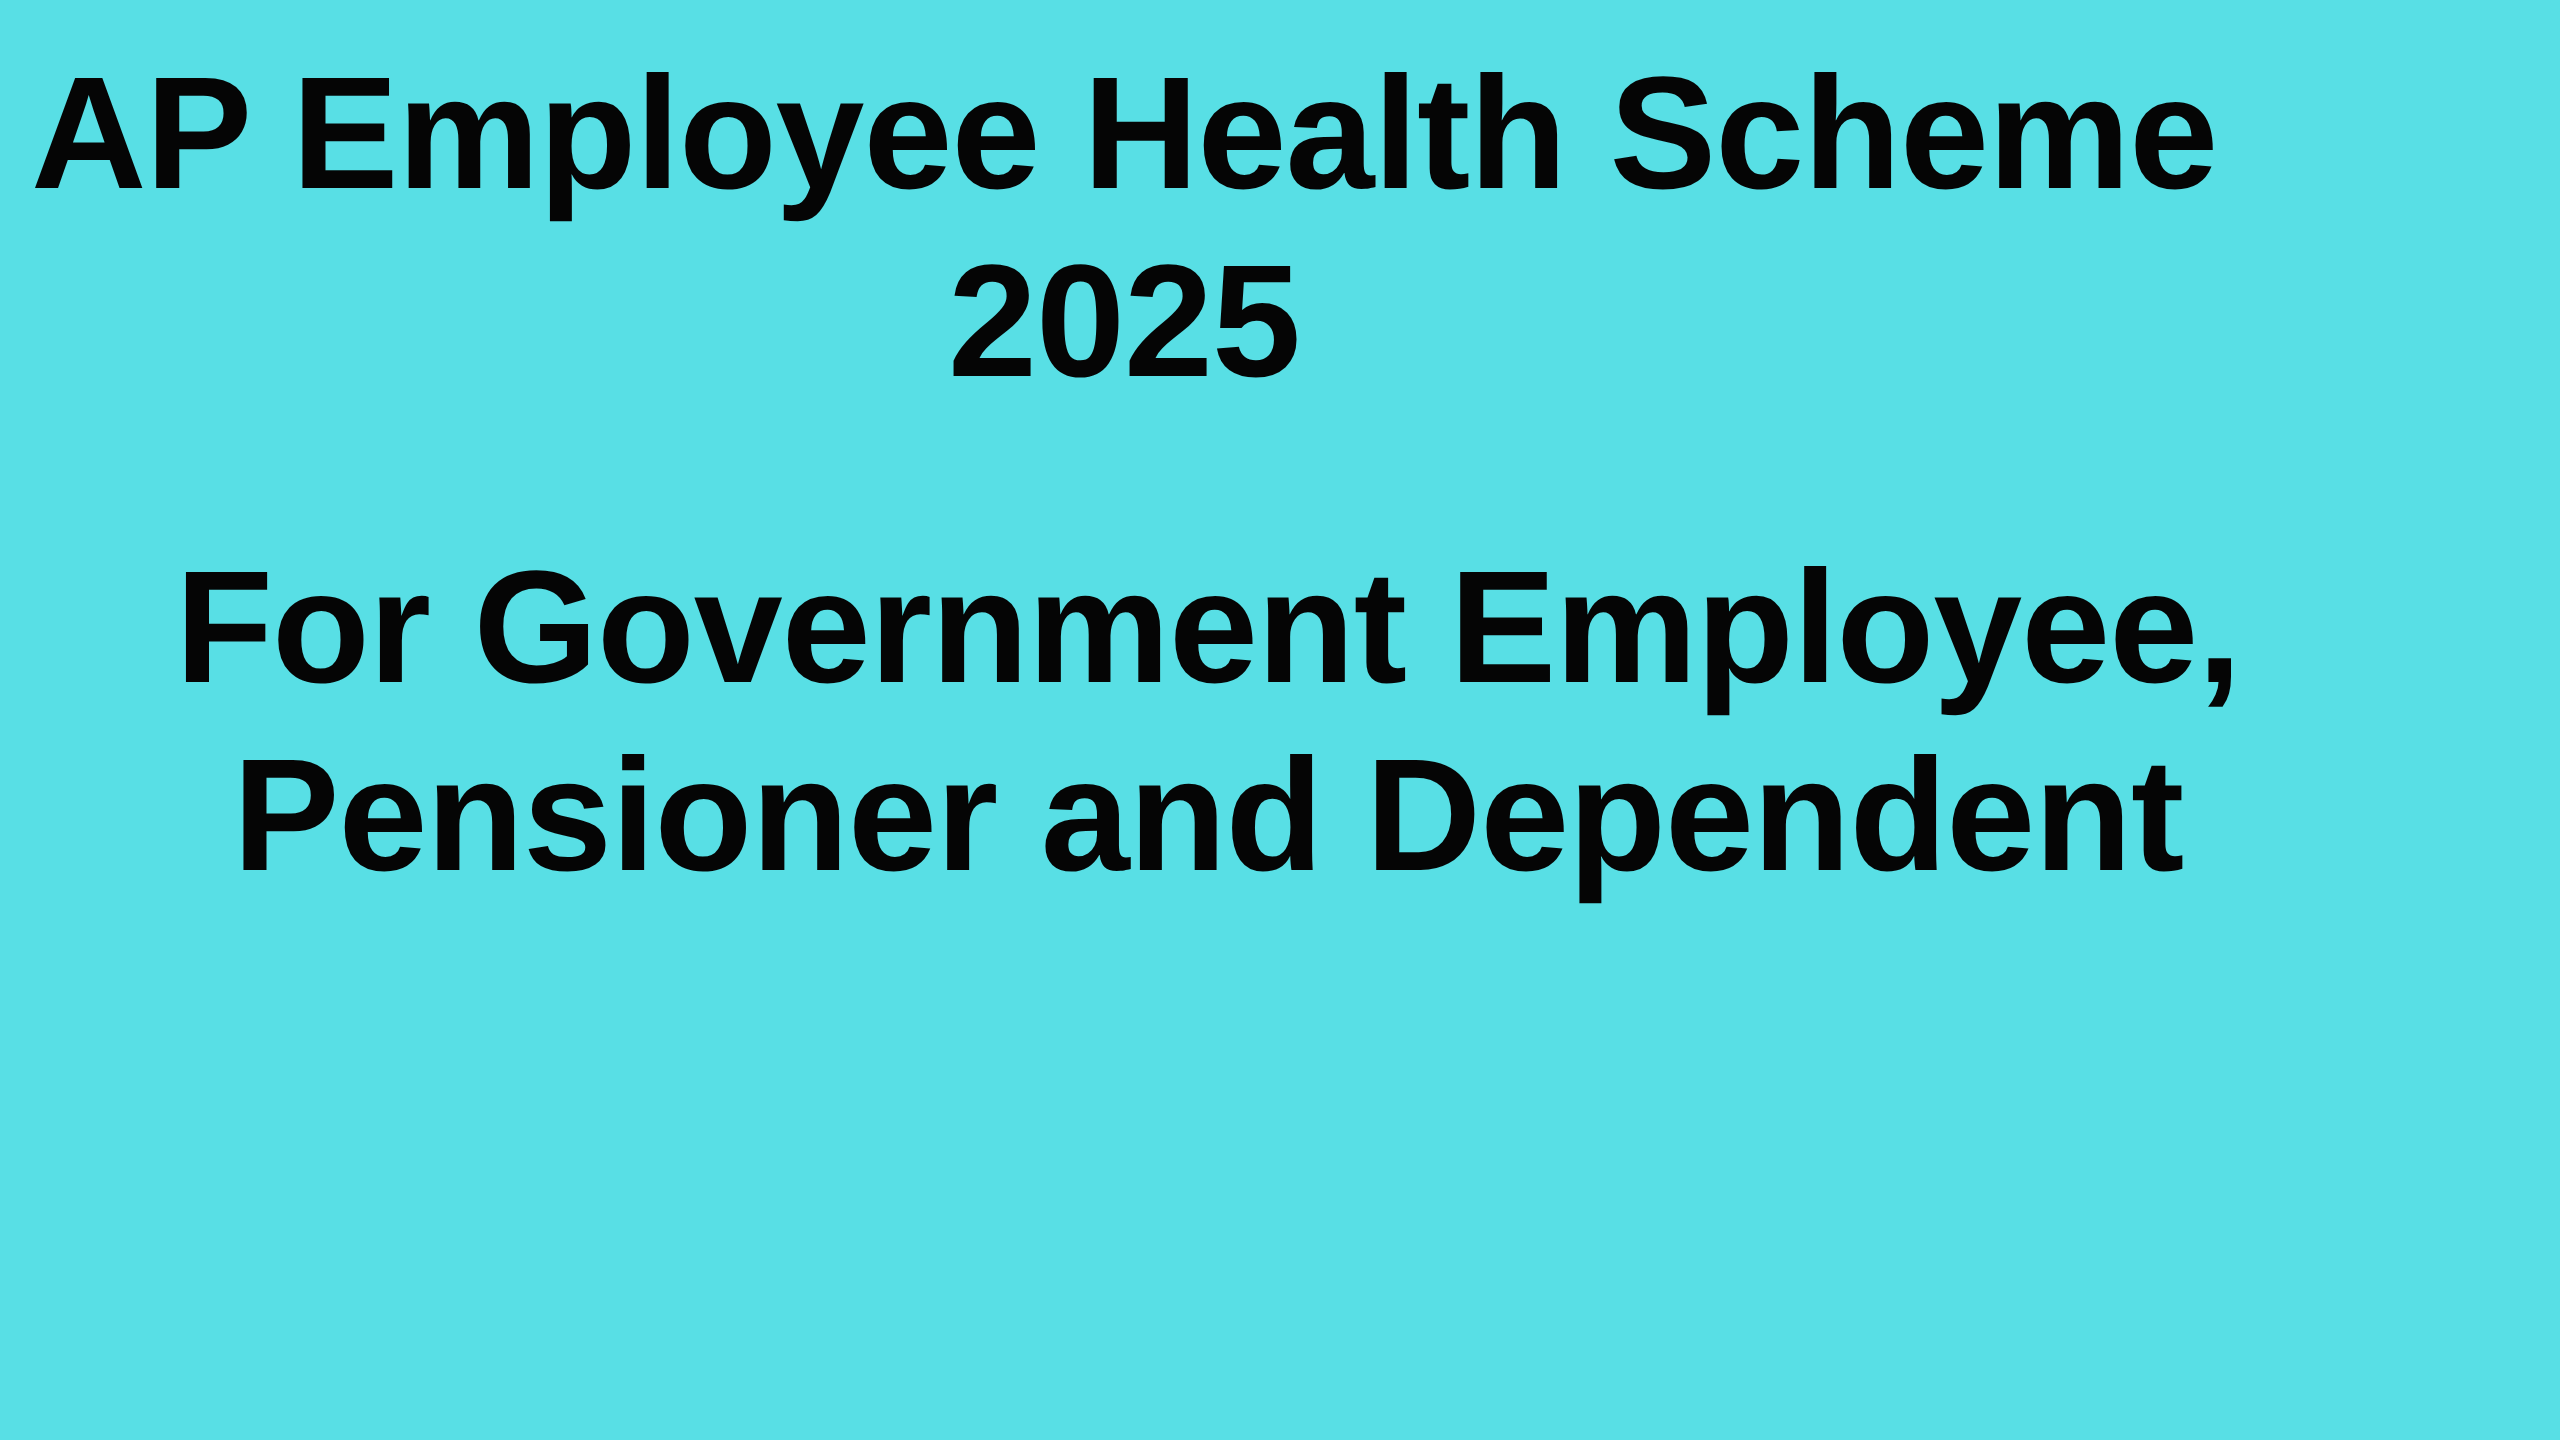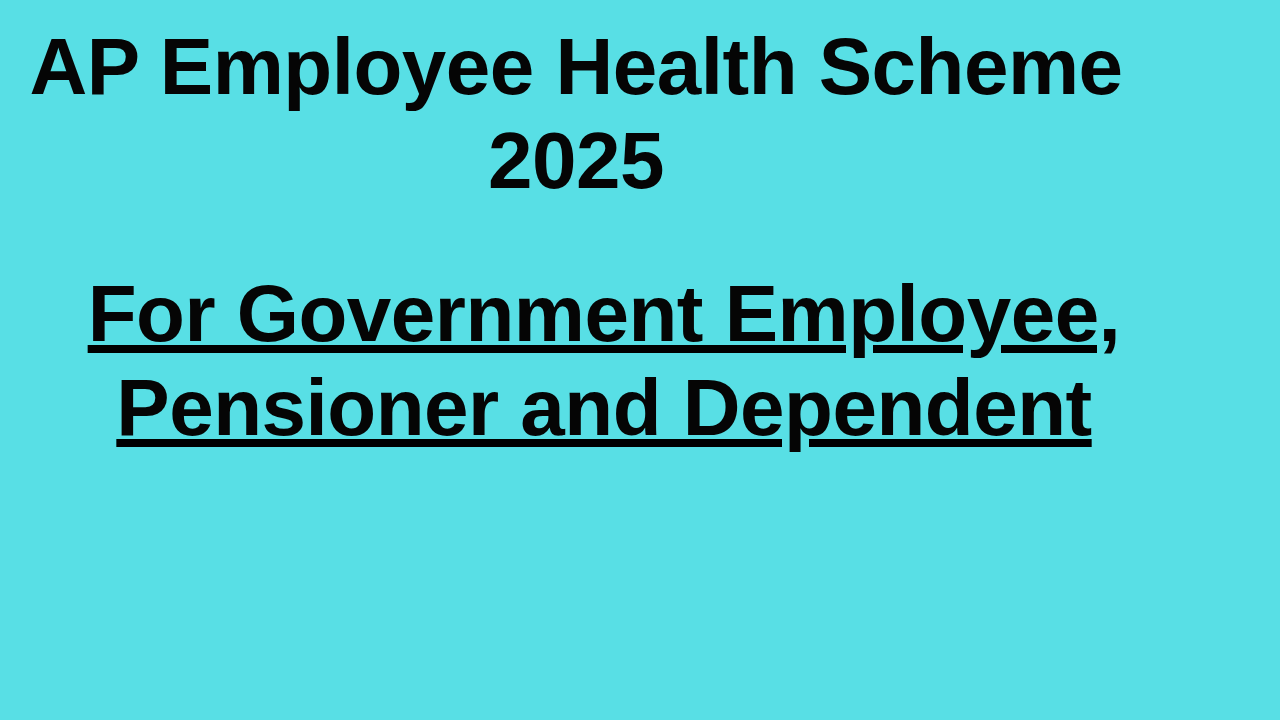--- a/index.html
+++ b/index.html
@@ -40,31 +40,30 @@
     margin: 0;
     padding: 0;
     width: 100%;
     -webkit-font-smoothing: antialiased;
   }
 
   
   #block-title {
     position: absolute;
     top: 20px;
-    left: 14px;
+    left: 0;
     width: 1124px;
   }
 
   
   #block-audience {
     position: absolute;
     top: 267px;
     left: 0;
     width: 1208px;
-    text-decoration: underline;
   }
 
   
   #block-coverage {
     position: absolute;
     top: 514px;
     left: 0;
     width: 1280px;
   }
 </style>

